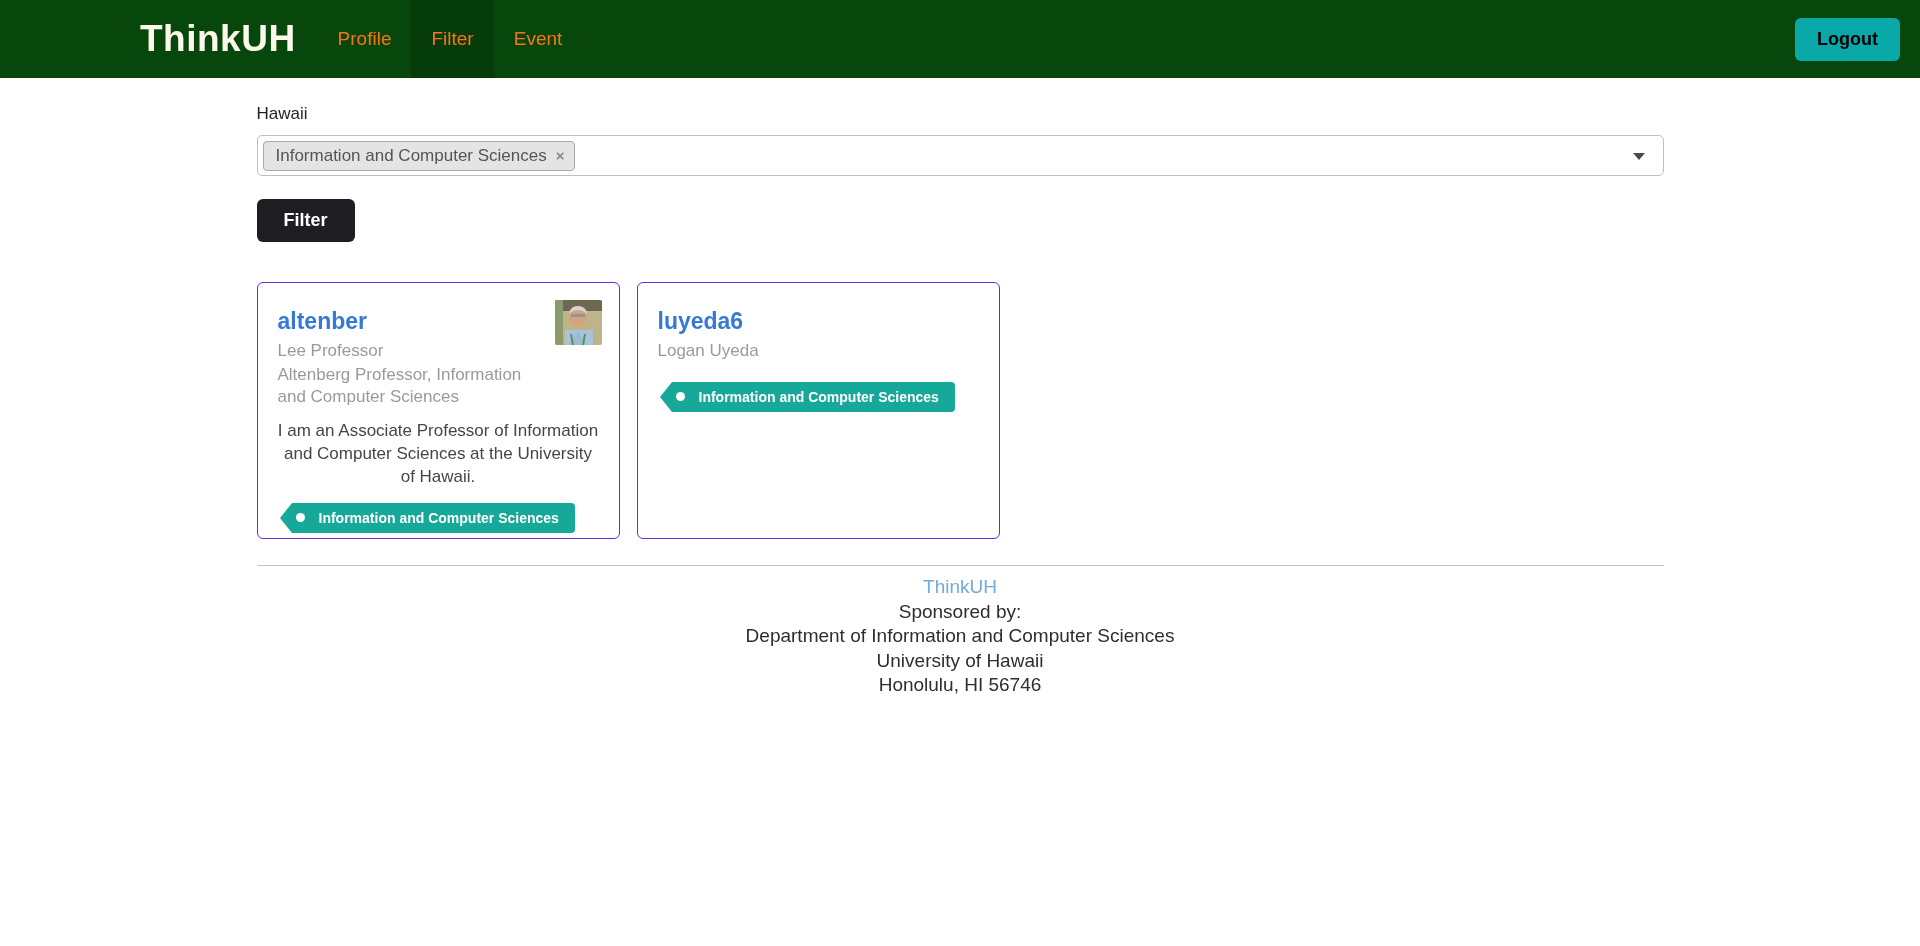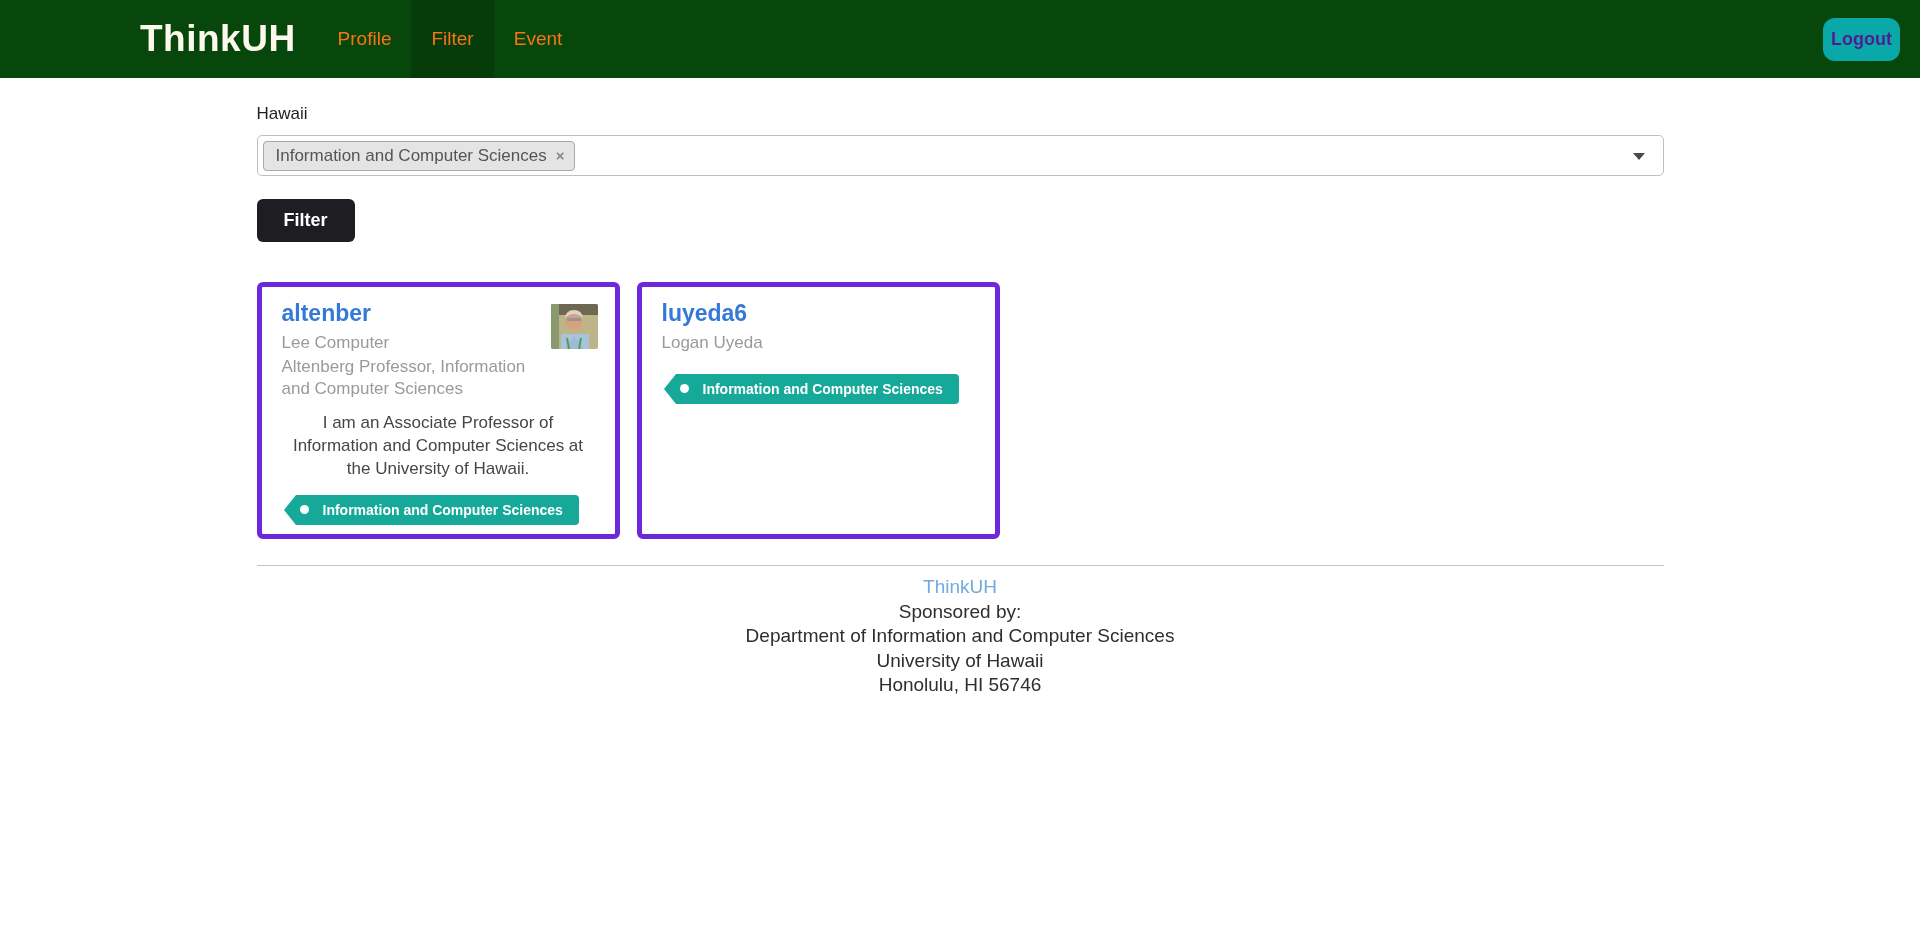--- a/index.html
+++ b/index.html
@@ -12,23 +12,23 @@
   .brand { display: flex; align-items: center; color: #fcf8ec; font-size: 37px;
     font-weight: bold; letter-spacing: 0.5px; cursor: pointer; }
   .nav-items { display: flex; align-items: stretch; margin-left: 22px; }
   .nav-item { display: flex; align-items: center; padding: 0 20px; color: #f97316;
     font-size: 19px; cursor: pointer; white-space: nowrap; }
   .nav-item.active { background: #063c0a; }
   .caret-down { display: inline-block; width: 0; height: 0; margin-left: 10px;
     border-left: 6px solid transparent; border-right: 6px solid transparent;
     border-top: 7px solid #f3efe2; }
   .nav-right { margin-left: auto; display: flex; align-items: center; }
-  .logout-btn { background: #0aa9a9; border: none; border-radius: 12px; color: #4c1d95;
+  .logout-btn { background: #0aa9a9; border: none; border-radius: 6px; color: #000000;
     font-family: "Liberation Sans", sans-serif; font-size: 18px; font-weight: bold;
-    padding: 11px 8px; cursor: pointer; }
+    padding: 11px 22px; cursor: pointer; }
 
   
   .container { width: 1407px; margin: 0 auto; }
 
   .majors-label { margin-top: 26px; font-size: 17px; color: #1f1f1f; }
 
   .select-box { position: relative; margin-top: 11px; height: 41px; background: #fff;
     border: 1px solid #bfbfbf; border-radius: 5px; display: flex; align-items: center;
     padding: 0 40px 0 5px; cursor: text; }
   .chip { display: inline-flex; align-items: center; height: 30px; background: #e4e4e4;
@@ -39,22 +39,22 @@
   .select-caret { position: absolute; right: 18px; top: 50%; margin-top: -3px;
     width: 0; height: 0; border-left: 6px solid transparent;
     border-right: 6px solid transparent; border-top: 7px solid #4a4a4a; cursor: pointer; }
 
   .filter-btn { margin-top: 23px; background: #1e1e22; color: #fff; border: none;
     border-radius: 6px; font-family: "Liberation Sans", sans-serif; font-size: 18px;
     font-weight: bold; padding: 11px 27px; cursor: pointer; }
 
   
   .cards-row { display: flex; gap: 17px; margin-top: 40px; }
-  .profile-card { width: 363px; height: 257px; background: #fff; border: 5px solid #6d28d9;
-    border-radius: 6px; padding: 12px 20px; position: relative; overflow: hidden; }
+  .profile-card { width: 363px; height: 257px; background: #fff; border: 1px solid #6d28d9;
+    border-radius: 6px; padding: 24px 20px; position: relative; overflow: hidden; }
   .username { color: #3579d8; font-size: 23px; font-weight: bold; line-height: 1.25;
     cursor: pointer; }
   .full-name { color: #9a9a9a; font-size: 17px; line-height: 1.3; margin-top: 4px; }
   .title-line { color: #9a9a9a; font-size: 17px; line-height: 1.3; margin-top: 2px;
     max-width: 250px; }
   .bio { color: #464646; font-size: 17px; line-height: 1.35; margin-top: 12px; text-align: center; }
   .avatar { position: absolute; top: 17px; right: 17px; width: 47px; height: 45px;
     border-radius: 2px; overflow: hidden; }
 
   .tag-ribbon { position: relative; display: inline-block; margin-left: 14px;
@@ -123,21 +123,21 @@
           <rect x="0" y="0" width="47" height="11" fill="#6e6852"></rect>
           <rect x="0" y="0" width="8" height="45" fill="#8a9a6e"></rect>
           <rect x="10" y="30" width="28" height="15" fill="#a9c4da"></rect>
           <path d="M14 45 L23 32 L33 45 Z" fill="#9cbcd6"></path>
           <circle cx="23" cy="17" r="9" fill="#d6a27c"></circle>
           <path d="M14 14 Q15 6 23 6 Q31 6 32 14 Q28 10 23 10 Q18 10 14 14 Z" fill="#d8d4cc"></path>
           <rect x="16" y="14" width="14" height="3" fill="#7d94a8" opacity="0.8"></rect>
           <path d="M16 34 L18 45 M30 34 L28 45" stroke="#4f9a5a" stroke-width="2" fill="none"></path>
         </svg>
       </div>
-      <div class="full-name">Lee Computer</div>
+      <div class="full-name">Lee Professor</div>
       <div class="title-line">Altenberg Professor, Information and Computer Sciences</div>
       <div class="bio">I am an Associate Professor of Information and Computer Sciences at the University of Hawaii.</div>
       <div class="tag-ribbon mt14">
         <span class="tag-dot"></span>
         <span>Information and Computer Sciences</span>
       </div>
     </div>
 
     <div class="profile-card">
       <div class="username">luyeda6</div>

